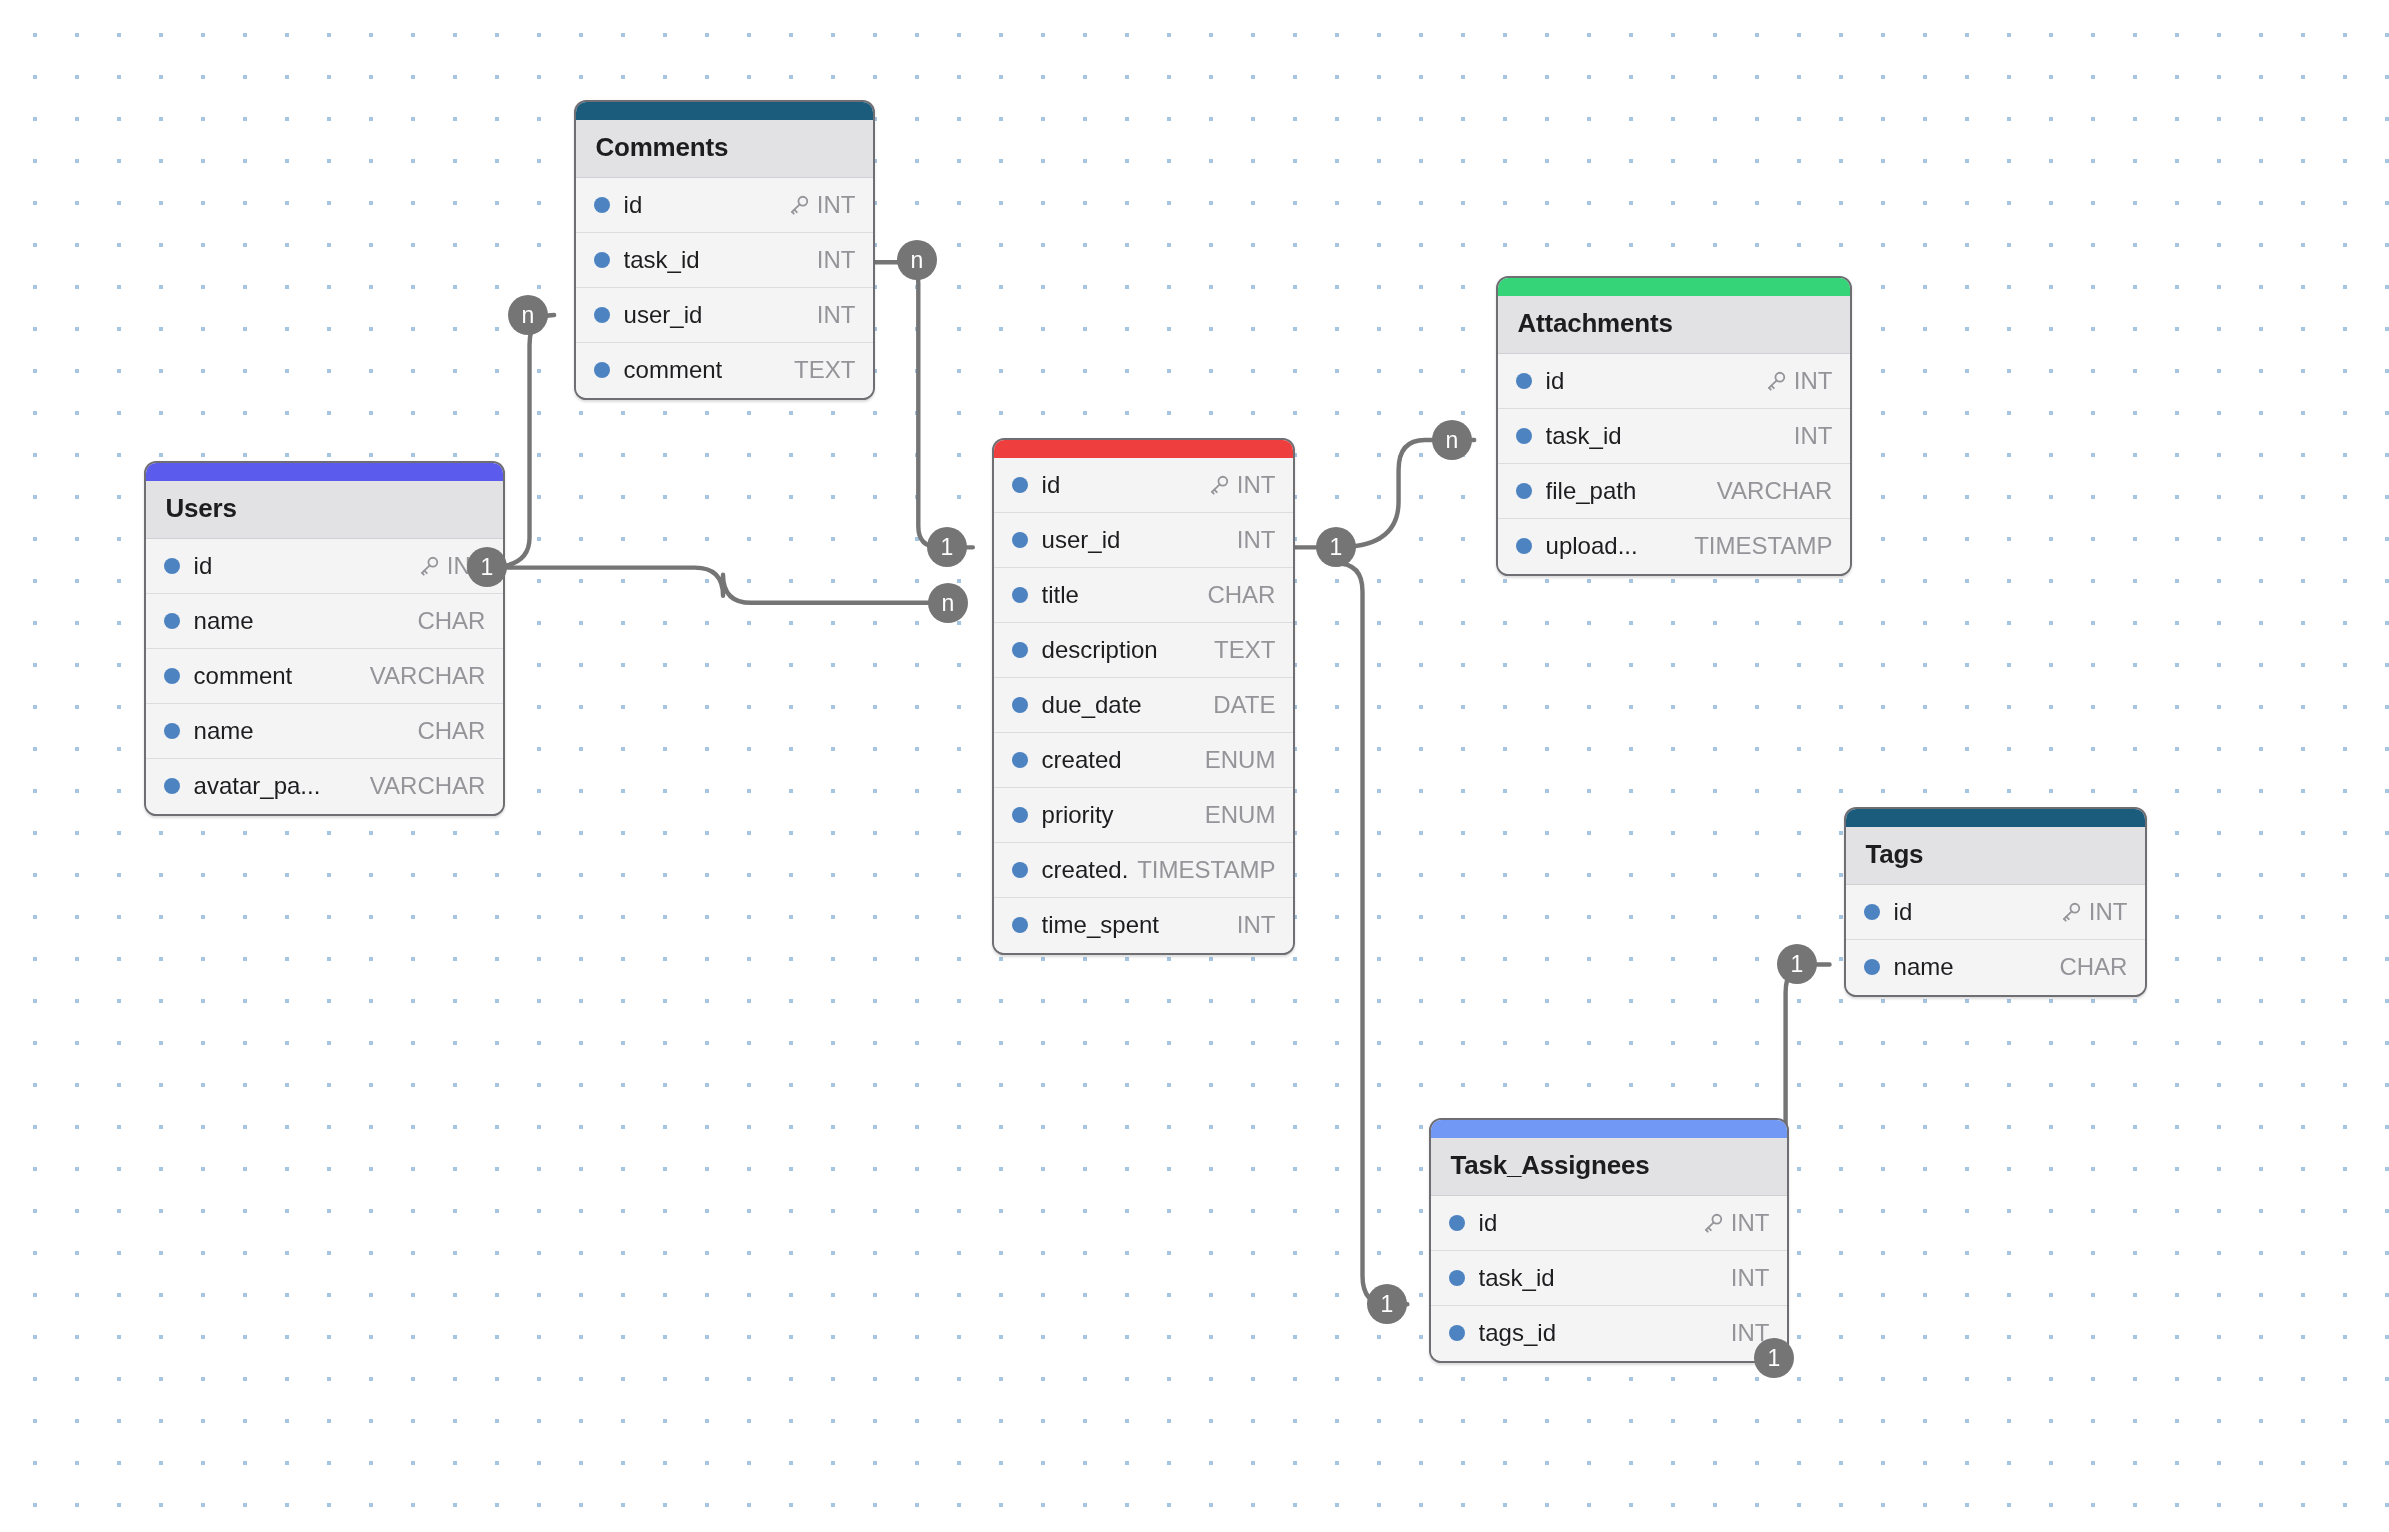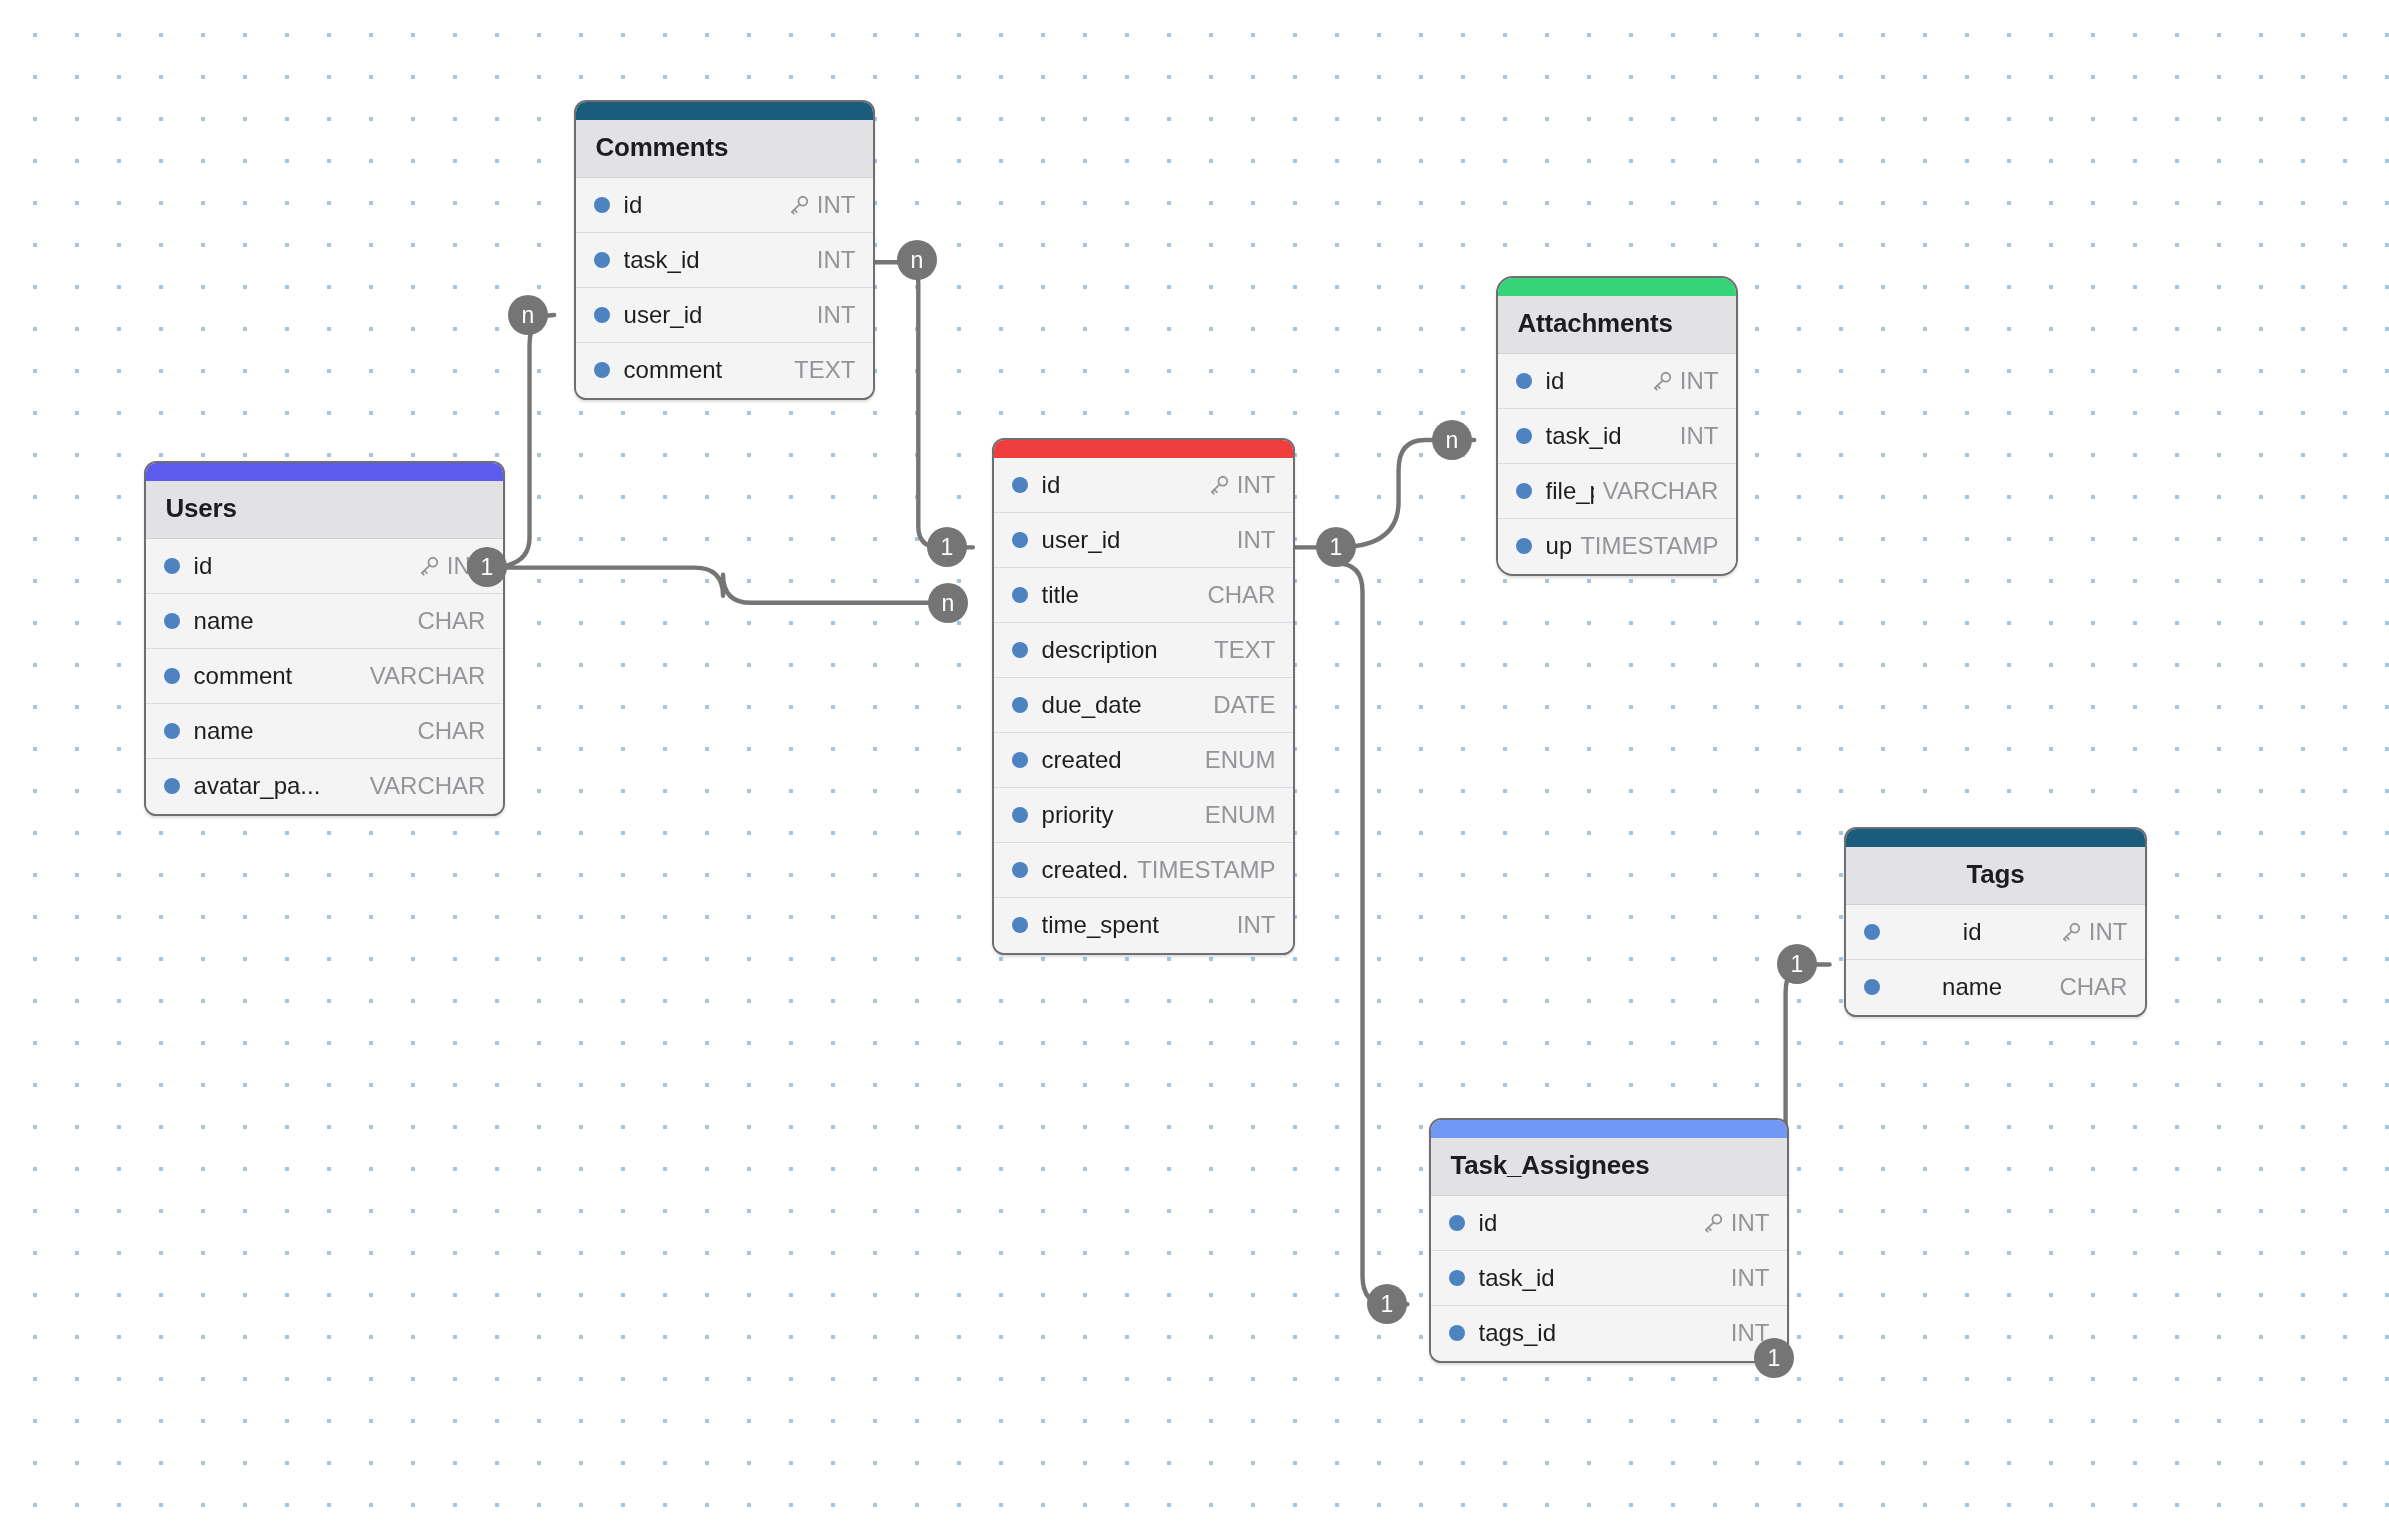--- a/index.html
+++ b/index.html
@@ -268,21 +268,21 @@
           </span>
         </div>
         <div class="field-row">
           <span class="field-dot" style="background: rgb(77, 131, 193);"></span>
           <span class="field-name">time_spent</span>
           <span class="field-right">
             <span class="field-type" style="color: rgb(148, 148, 153);">INT</span>
           </span>
         </div>
       </div>
-      <div class="table-node" style="left: 1496px; top: 276px; width: 242px; border-radius: 17px;">
+      <div class="table-node" style="left: 1496px; top: 276px; width: 356px;">
         <div class="accent-bar" style="background: rgb(53, 212, 120);"></div>
         <div class="table-title-row">
           <div class="table-title">Attachments</div>
         </div>
         <div class="field-row">
           <span class="field-dot" style="background: rgb(77, 131, 193);"></span>
           <span class="field-name">id</span>
           <span class="field-right">
             <span style="display: flex;">
               <svg class="key-icon" width="23" height="23" viewBox="0 0 24 24" fill="none" stroke="#949499" stroke-width="1.9" stroke-linecap="round" stroke-linejoin="round">
@@ -310,21 +310,21 @@
           </span>
         </div>
         <div class="field-row">
           <span class="field-dot" style="background: rgb(77, 131, 193);"></span>
           <span class="field-name">upload...</span>
           <span class="field-right">
             <span class="field-type" style="color: rgb(148, 148, 153);">TIMESTAMP</span>
           </span>
         </div>
       </div>
-      <div class="table-node" style="left: 1844px; top: 827px; width: 303px; text-align: center;">
+      <div class="table-node" style="left: 1844px; top: 807px; width: 303px;">
         <div class="accent-bar" style="background: rgb(27, 92, 125);"></div>
         <div class="table-title-row">
           <div class="table-title">Tags</div>
         </div>
         <div class="field-row">
           <span class="field-dot" style="background: rgb(77, 131, 193);"></span>
           <span class="field-name">id</span>
           <span class="field-right">
             <span style="display: flex;">
               <svg class="key-icon" width="23" height="23" viewBox="0 0 24 24" fill="none" stroke="#949499" stroke-width="1.9" stroke-linecap="round" stroke-linejoin="round">

